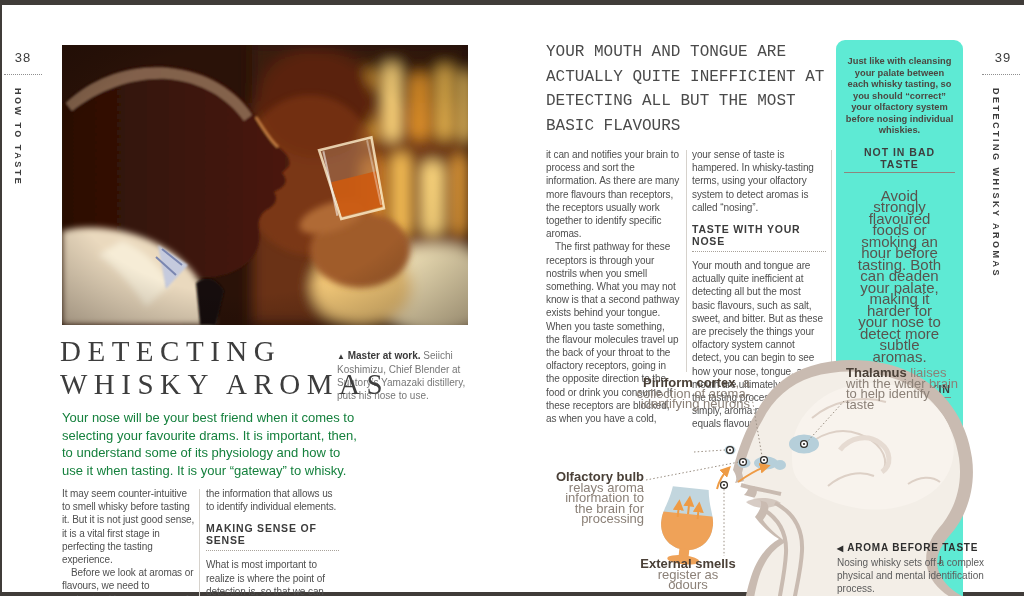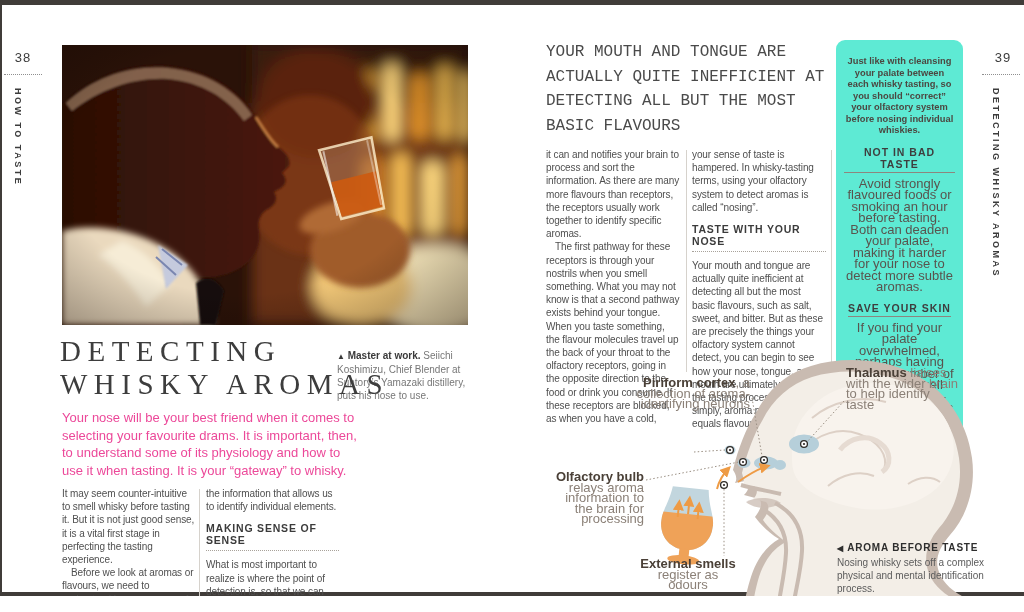--- a/index.html
+++ b/index.html
@@ -12,37 +12,37 @@
   .edge-left{left:0;top:0;bottom:0;width:2px;background:#403c39;}
   
   .pageno{width:34px;text-align:center;font-size:13px;letter-spacing:1px;color:#3c3c3c;}
   .mrule{border-top:1px dotted #8f8f8f;height:0;}
   .vlabel{writing-mode:vertical-rl;font-size:9px;font-weight:bold;letter-spacing:2.5px;color:#3c3c3c;white-space:nowrap;}
   
   .caption{font-size:10px;line-height:13px;color:#777;}
   .caption .cap-bold{font-weight:bold;color:#3a3a3a;}
   .caption .cap-marker{font-size:8px;color:#3a3a3a;}
   .headline{font-size:29px;line-height:33px;letter-spacing:6.5px;color:#3d3d3d;font-weight:400;font-family:Liberation Serif, serif;}
-  .intro{font-size:13px;line-height:17.5px;color:#ec4899;}
+  .intro{font-size:13px;line-height:17.5px;color:#15803d;}
   .bodycol p{margin:0 0 0;font-size:10px;line-height:13.2px;color:#4f4f4f;letter-spacing:-0.1px;}
   .bodycol p + p{text-indent:9px;}
   .subhead{font-size:10.5px;font-weight:bold;letter-spacing:0.8px;color:#3b3b3b;
            padding-bottom:4px;border-bottom:1px dotted #a8a29a;margin:9px 0 7px;}
   .colrule{width:1px;background:#d6d2cc;}
   
   .quote{font-family:"Liberation Mono",monospace;font-size:16px;line-height:24.5px;color:#4a4a4a;white-space:nowrap;}
   
   .tipsbox{width:127px;border-radius:9px;overflow:hidden;}
   .tips-header{background:#cfe2db;text-align:center;padding:7px 4px 6px;border-bottom:1px dotted #93a39c;}
   .tips-title{font-size:12.5px;font-weight:bold;letter-spacing:3px;line-height:15px;color:#3e3e3e;}
   .tips-body{background:#5eead4;padding:16px 8px 10px;text-align:center;}
   .tips-intro{font-size:9.3px;line-height:11.5px;font-weight:bold;color:#4c4741;margin:0;}
   .tips-sub{display:inline-block;font-size:10.5px;font-weight:bold;letter-spacing:1px;color:#3e3e3e;
             border-bottom:1px solid #8d867e;padding-bottom:2px;margin:9px 0 5px;}
-  .tips-text{font-size:13px;line-height:11.5px;color:#59544e;margin:0;}
+  .tips-text{font-size:15px;line-height:11.5px;color:#59544e;margin:12px;}
   
   .dlabel{font-size:13px;line-height:10.5px;color:#8b8077;}
   .dlabel .dlb{font-weight:bold;color:#4a4037;}
   .dcap-title{font-size:10px;font-weight:bold;letter-spacing:0.8px;color:#2e2e2e;}
   .dcap-title .dcap-marker{font-size:8px;}
   .dcap-text{font-size:10px;line-height:13px;color:#5c5c5c;margin-top:3px;}
 </style>
 </head>
 <body>
 

